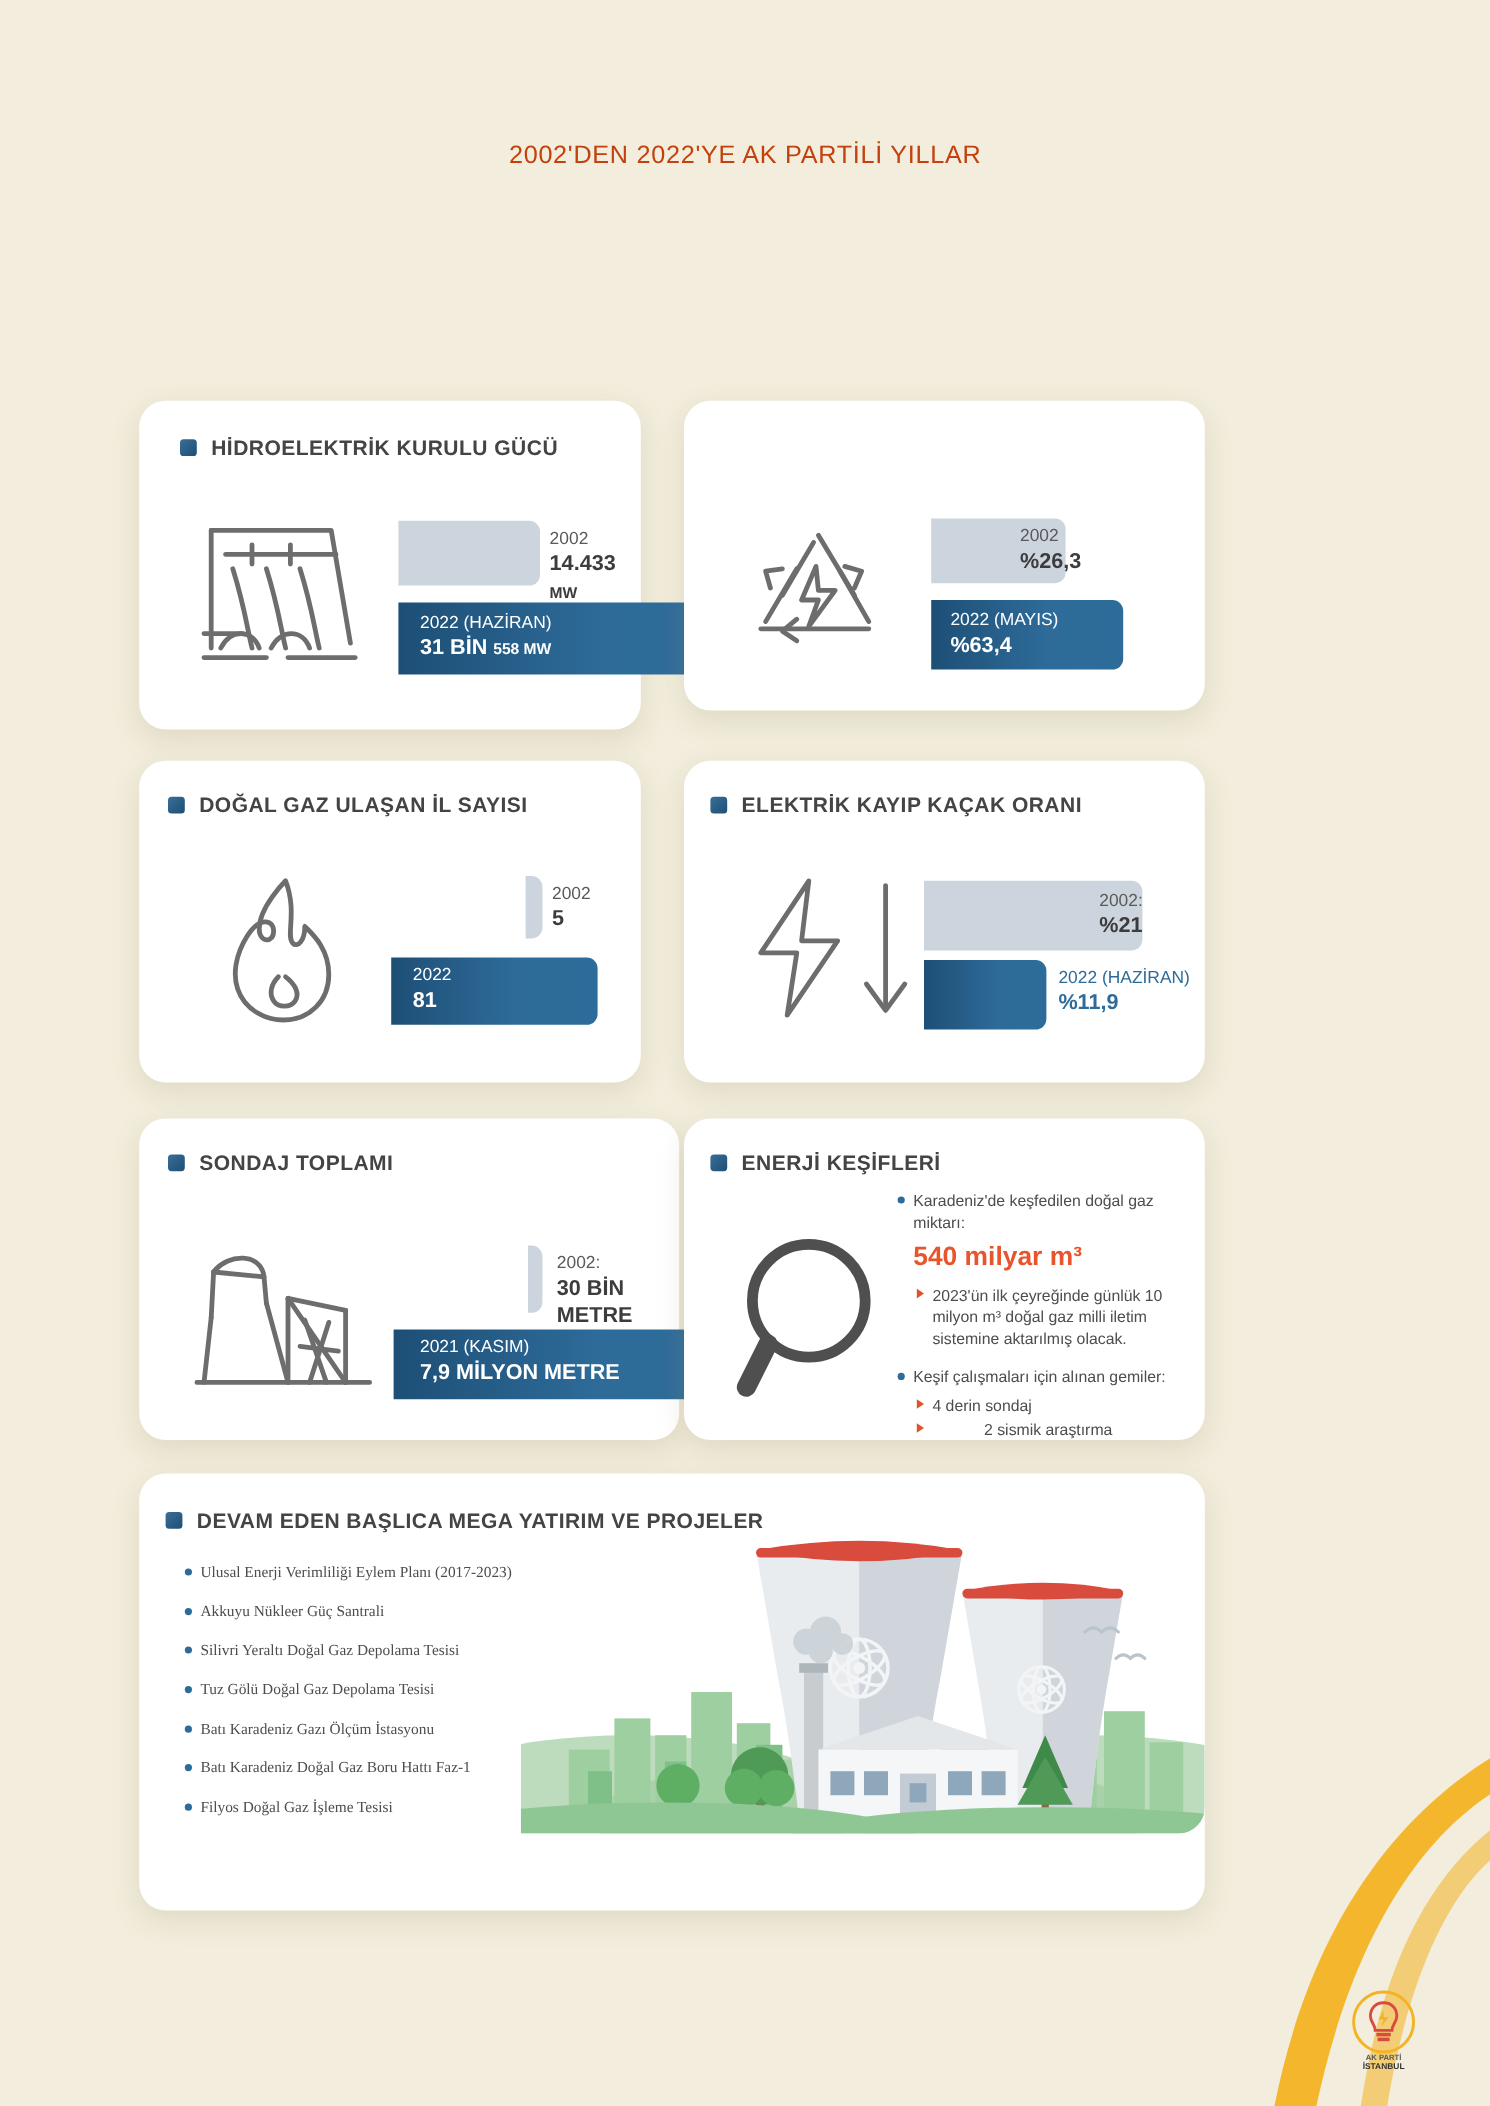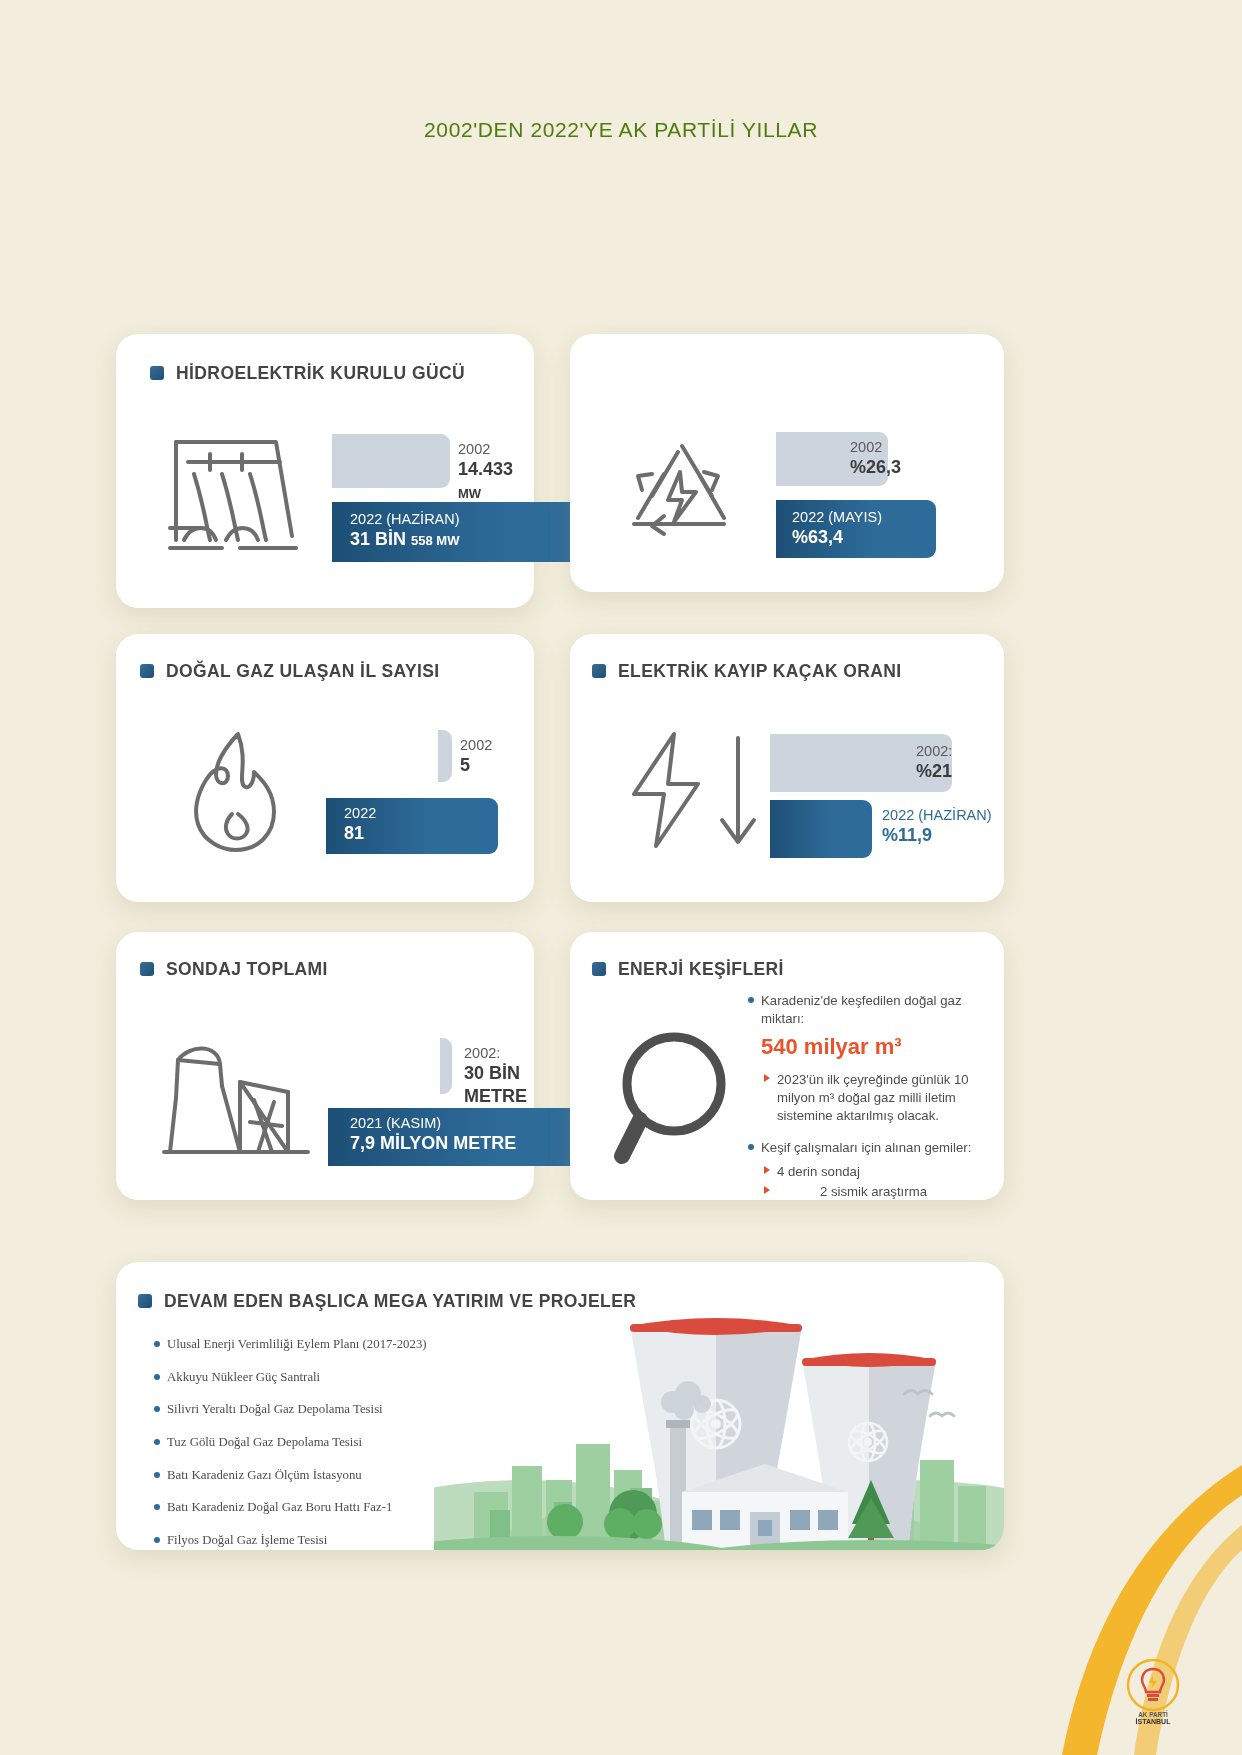--- a/index.html
+++ b/index.html
@@ -11,21 +11,21 @@
     overflow:hidden;
     position:relative;
   }
   .page{position:relative;width:1242px;height:1755px;}
 
   
   .header-title{
     position:absolute;top:118px;left:0;width:1242px;
     text-align:center;
     font-size:21px;letter-spacing:.6px;
-    color:#4d7c0f;font-weight:400;
+    color:#c2410c;font-weight:400;
   }
   .enerji-pill{
     position:absolute;top:212px;left:468px;
     width:174px;height:56px;border-radius:10px;
     background:linear-gradient(95deg,#f08c16 0%,#ef7a18 38%,#e8452c 100%);
     display:flex;align-items:center;justify-content:center;
   }
   .enerji-pill span{
     color:#fff;font-size:29px;font-weight:bold;letter-spacing:1.2px;
   }
@@ -217,21 +217,21 @@
       <div class="vl">%21</div>
     </div>
 
     <div class="bar-new" style="left:200px;top:166px;width:102px;height:58px;"></div>
     <div class="lbl blue" style="left:312px;top:172px;">
       <div class="yr">2022 (HAZİRAN)</div>
       <div class="vl">%11,9</div>
     </div>
   </div>
 
-  <div class="card" style="left:116px;top:932px;width:418px;height:268px;">
+  <div class="card" style="left:116px;top:932px;width:418px;height:268px;padding-left:32px;">
     <div class="card-title" style="left:24px;top:26px;width:370px;">
       <span class="sq"></span>
       <span>SONDAJ TOPLAMI</span>
     </div>
 
     <div class="icon" style="left:46px;top:108px;">
       <svg width="150" height="122" viewBox="0 0 150 122" fill="none" stroke="#6d6d6d" stroke-width="4" stroke-linecap="round" stroke-linejoin="round">
         <path d="M16 20 C28 4 56 4 58 24 L60 46"></path>
         <path d="M16 20 L14 58"></path>
         <path d="M58 24 L16 20"></path>
@@ -292,21 +292,21 @@
         <span class="arrow"></span>
         <span>4 derin sondaj</span>
       </div>
       <div class="row" style="margin-left:16px;gap:43px;">
         <span class="arrow"></span>
         <span>2 sismik araştırma</span>
       </div>
     </div>
   </div>
 
-  <div class="card" style="left:116px;top:1228px;width:888px;height:288px;overflow:hidden;margin-top:34px;">
+  <div class="card" style="left:116px;top:1228px;width:888px;height:364px;overflow:hidden;">
 
     <div class="illus" style="left:318px;top:12px;width:570px;height:288px;">
       <svg width="570" height="288" viewBox="0 0 570 288">
 
         <rect x="0" y="0" width="570" height="288" fill="#ffffff"></rect>
 
         <ellipse cx="90" cy="268" rx="190" ry="62" fill="#bcdcbd"></ellipse>
         <ellipse cx="470" cy="266" rx="200" ry="60" fill="#bcdcbd"></ellipse>
         <ellipse cx="290" cy="276" rx="230" ry="52" fill="#a9d2ab"></ellipse>
 

